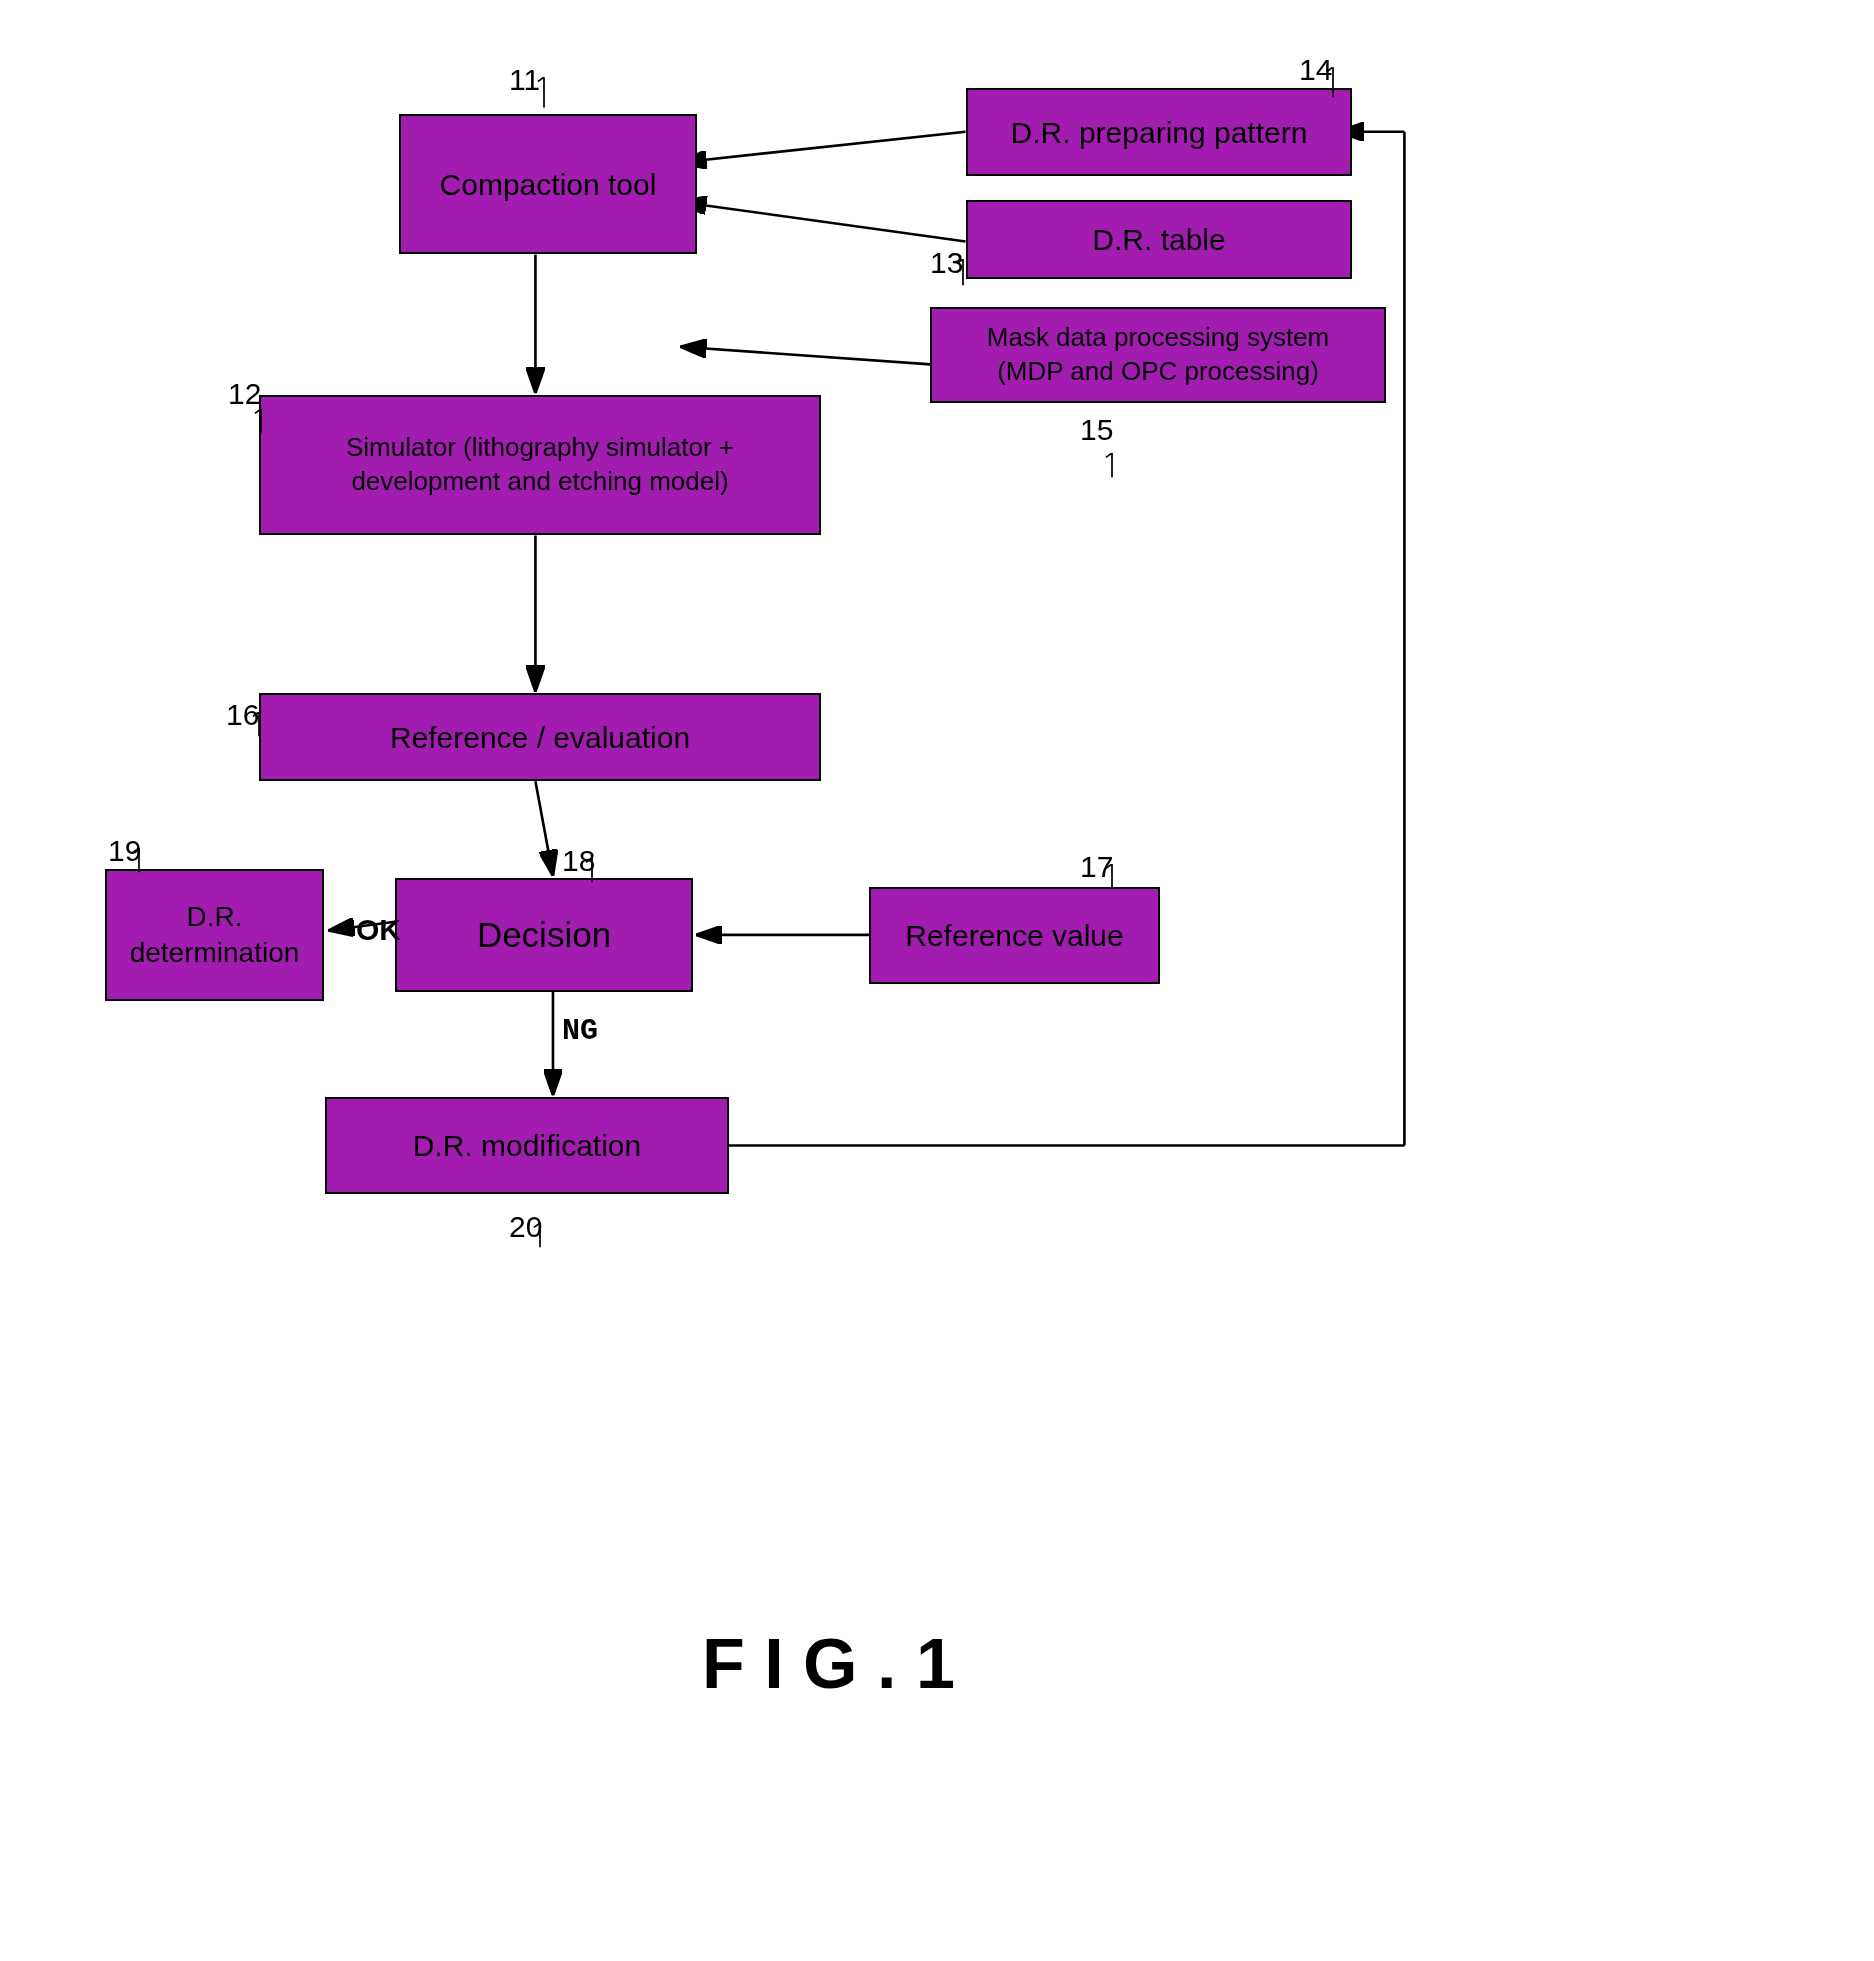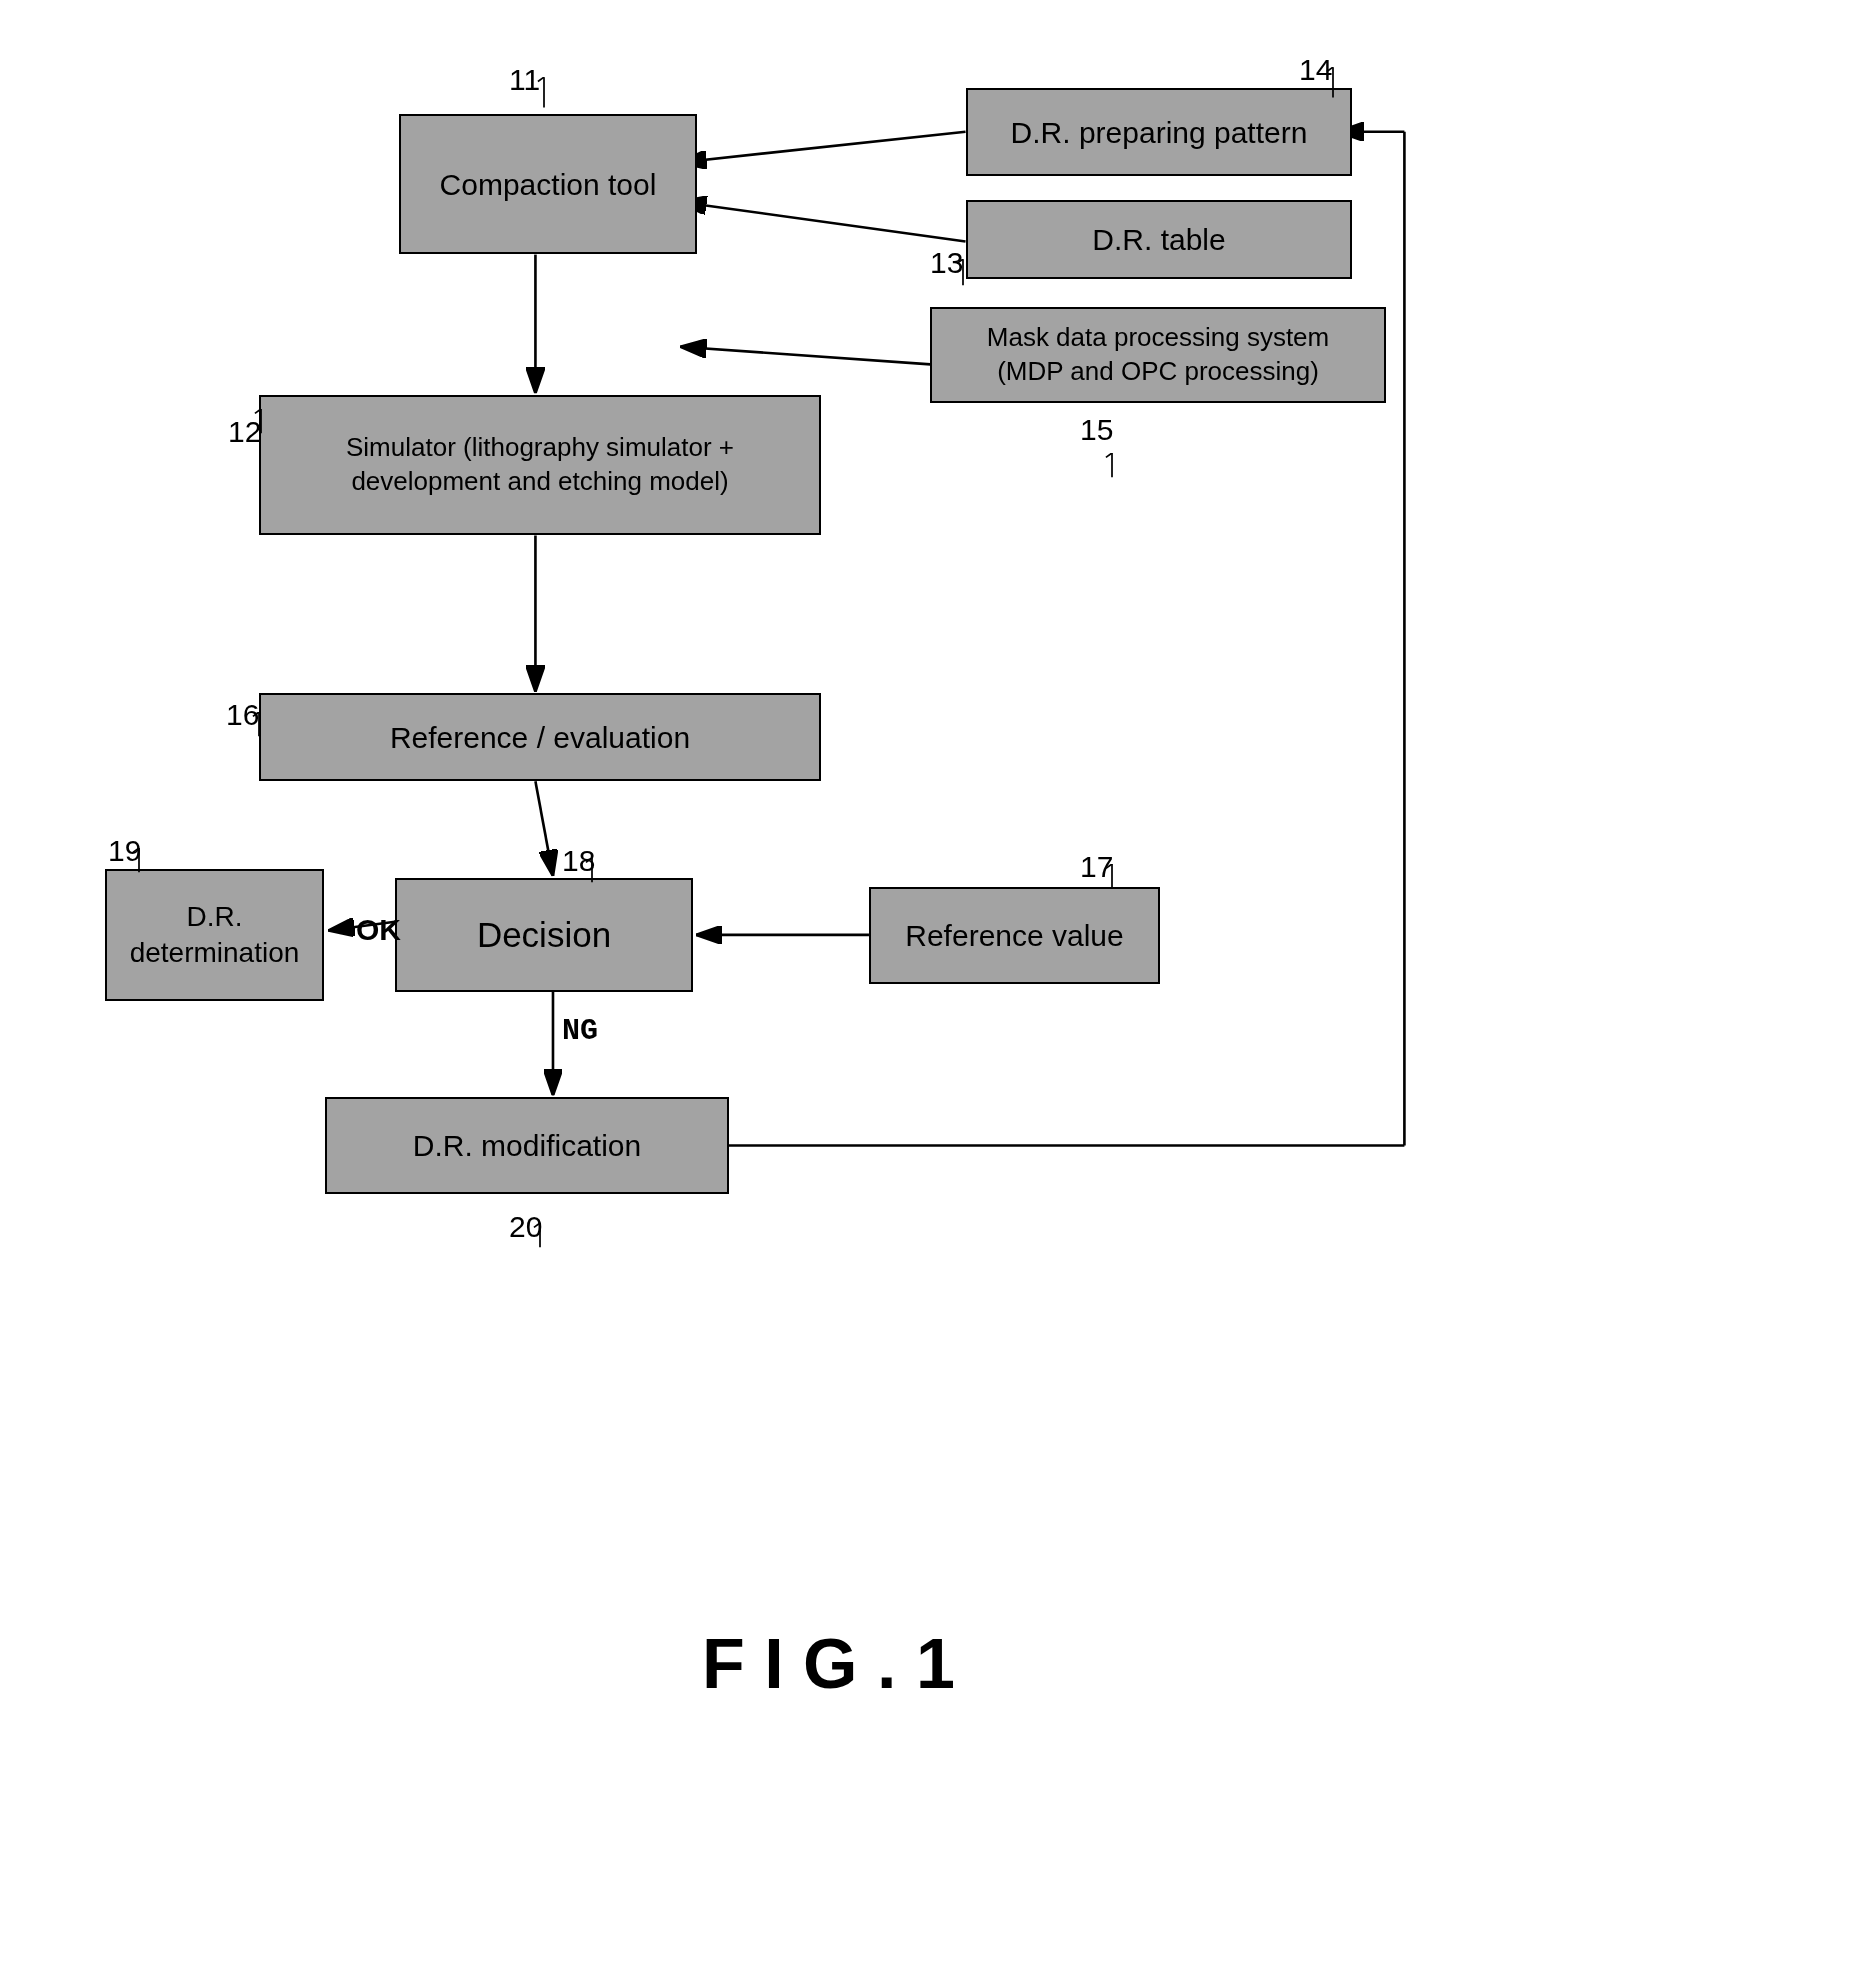--- a/index.html
+++ b/index.html
@@ -13,21 +13,21 @@
     }
     .diagram-container {
       position: absolute;
       top: 0; left: 0;
       width: 1874px;
       height: 1961px;
     }
     .box {
       position: absolute;
       border: 2.6px solid #000;
-      background: #a3a3a3;
+      background: #a21caf;
       display: flex;
       align-items: center;
       justify-content: center;
       text-align: center;
       font-size: 30px;
       font-family: Arial, sans-serif;
       line-height: 1.3;
       padding: 8.8px 13px;
     }
     .label {
@@ -128,21 +128,21 @@
   </div>
   <span class="label" style="left:1080px; top:413px;">15</span>
   <svg style="position:absolute;left:1099px;top:453px;width:26px;height:26px;" viewBox="0 0 30 30" width="26" height="26">
     <line x1="15" y1="0" x2="15" y2="28" stroke="#000" stroke-width="2"></line>
     <line x1="8" y1="5" x2="15" y2="0" stroke="#000" stroke-width="2"></line>
   </svg>
 
   <div class="box" style="left:259px; top:395px; width:562px; height:140px; font-size:26px;text-align:center;">
     <span>Simulator (lithography simulator +<br>development and etching model)</span>
   </div>
-  <span class="label" style="left:228px; top:415px;">12</span>
+  <span class="label" style="left:228px; top:377px;">12</span>
   <svg style="position:absolute;left:248px;top:409px;width:26px;height:26px;" viewBox="0 0 30 30" width="26" height="26">
     <line x1="15" y1="0" x2="15" y2="28" stroke="#000" stroke-width="2"></line>
     <line x1="8" y1="5" x2="15" y2="0" stroke="#000" stroke-width="2"></line>
   </svg>
 
   <div class="box" style="left:259px; top:693px; width:562px; height:88px;">
     <span>Reference / evaluation</span>
   </div>
   <span class="label" style="left:226px; top:698px;">16</span>
   <svg style="position:absolute;left:246px;top:712px;width:26px;height:26px;" viewBox="0 0 30 30" width="26" height="26">

